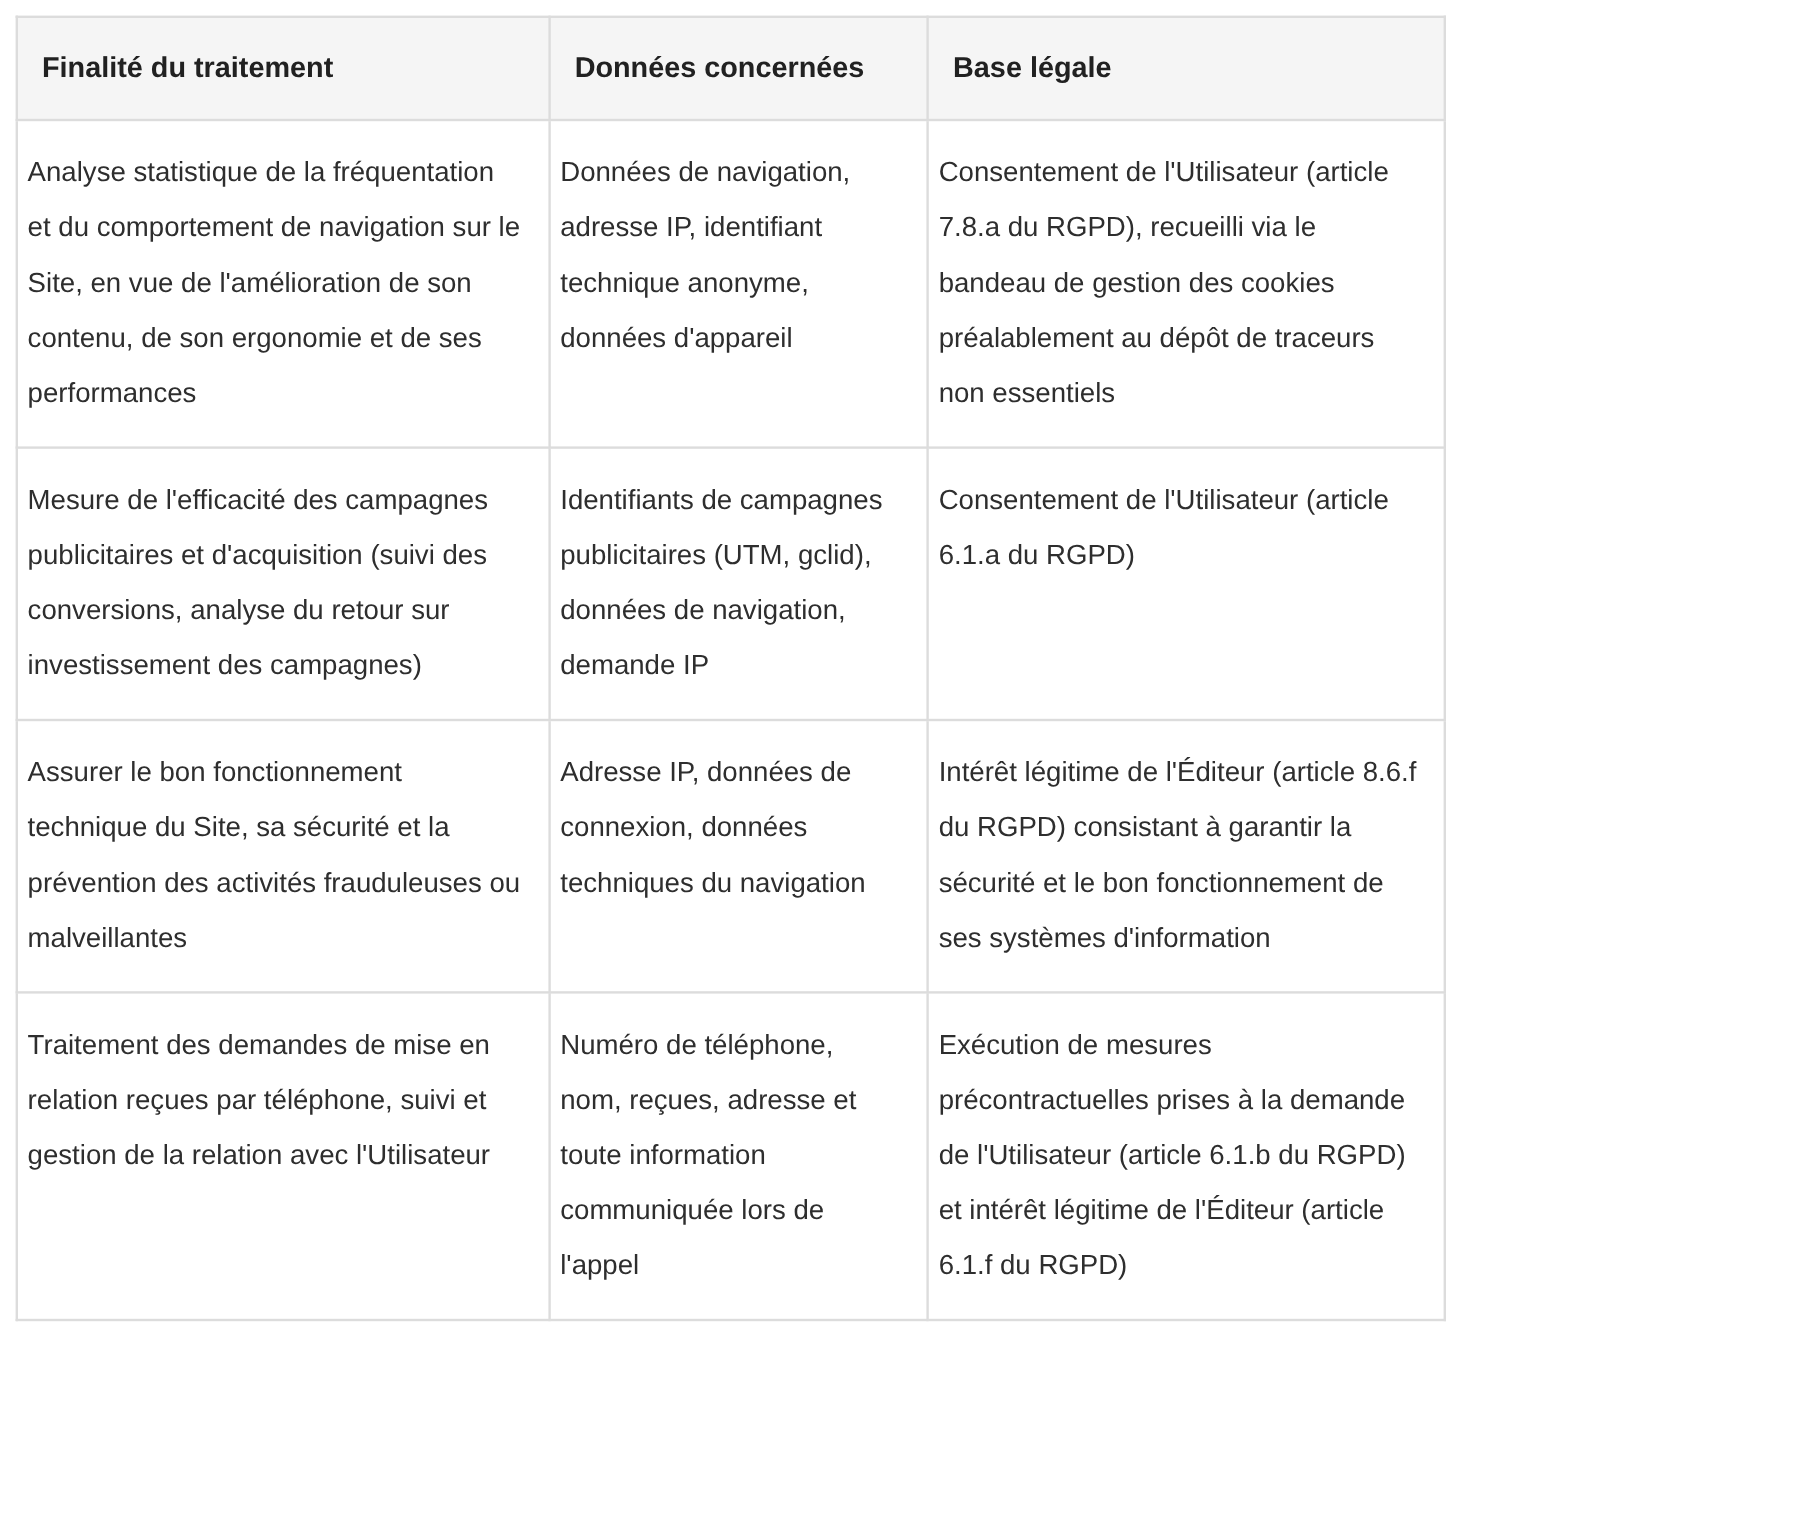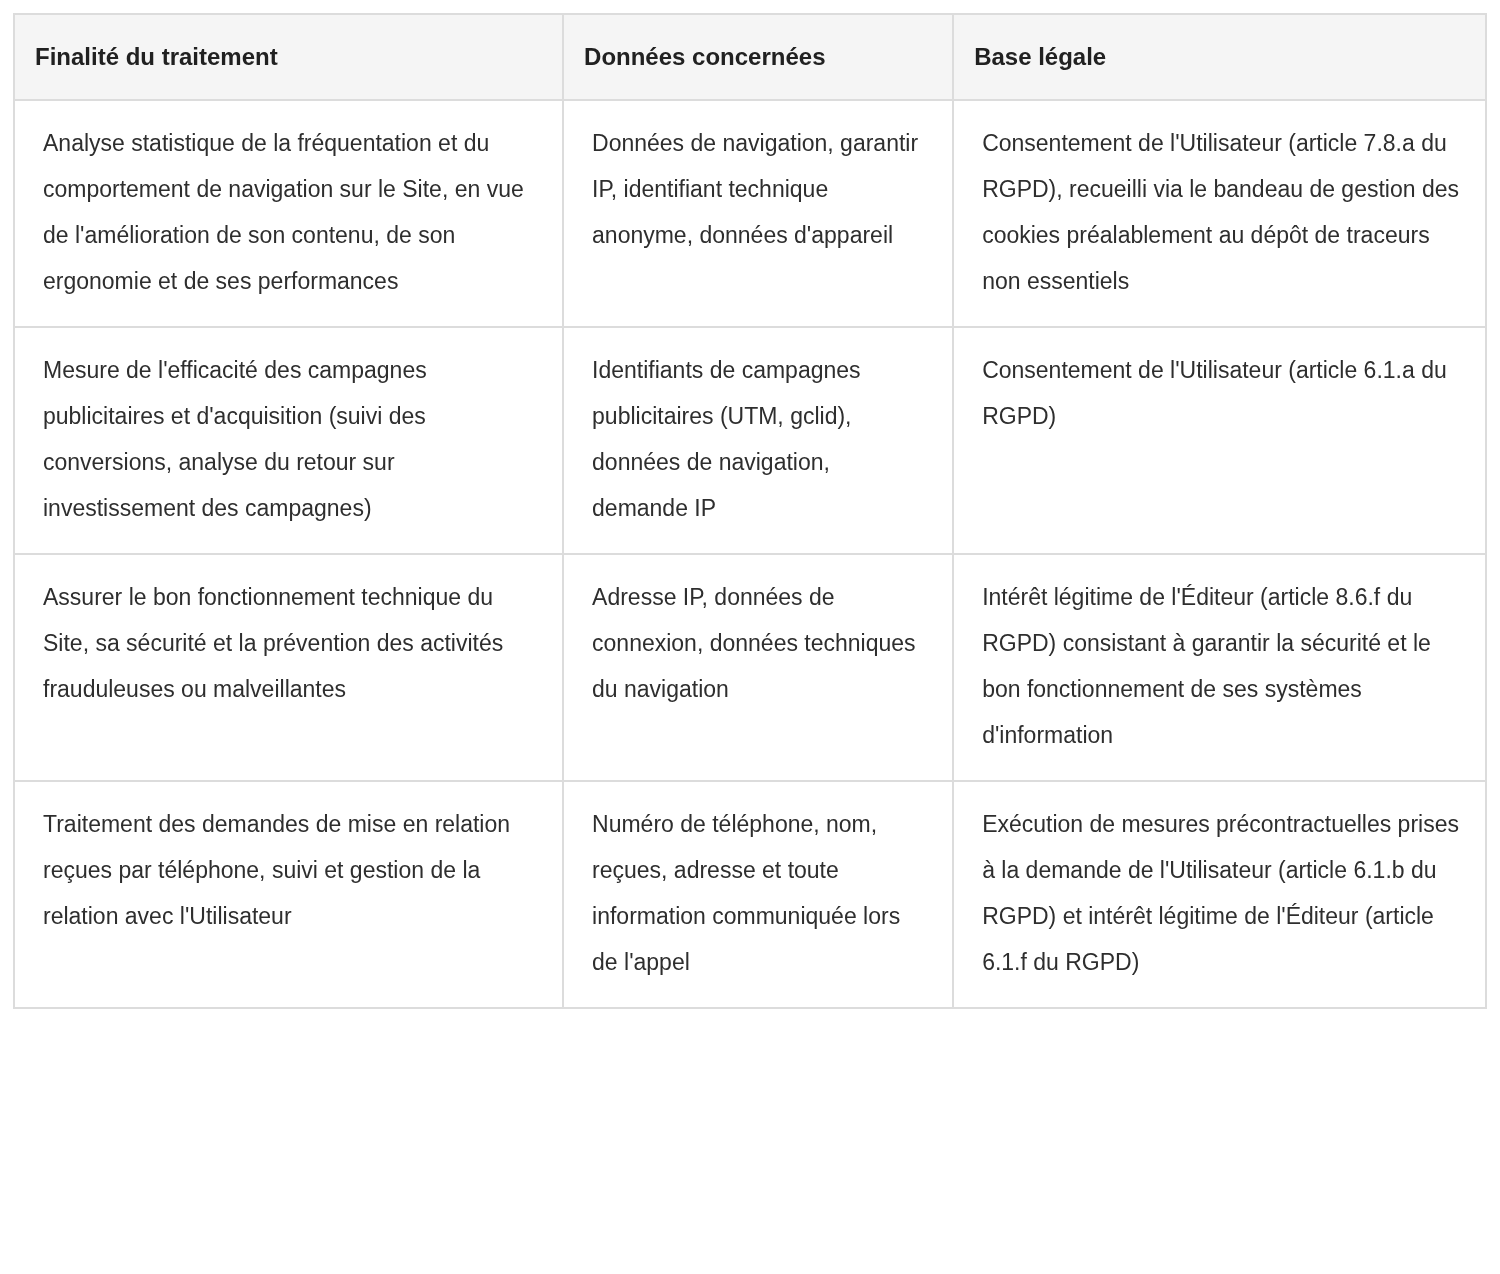--- a/index.html
+++ b/index.html
@@ -12,21 +12,21 @@
   }
   * { box-sizing: border-box; margin: 0; padding: 0; }
   html, body {
     width: 1500px;
     height: 1274px;
     background: var(--page-bg);
     font-family: "Liberation Sans", "DejaVu Sans", sans-serif;
     overflow: hidden;
   }
   table.rgpd-table {
-    width: 1474px;
+    width: 1192px;
     margin: 13px;
     border-collapse: collapse;
     table-layout: fixed;
     background: var(--cell-bg);
   }
   table.rgpd-table col.c1 { width: 37.3%; }
   table.rgpd-table col.c2 { width: 26.5%; }
   table.rgpd-table col.c3 { width: 36.2%; }
   table.rgpd-table th,
   table.rgpd-table td {
@@ -42,21 +42,21 @@
     line-height: 1.25;
     padding: 27px 20px;
     vertical-align: middle;
   }
   table.rgpd-table td {
     background: var(--cell-bg);
     color: var(--text);
     font-size: 23px;
     font-weight: normal;
     line-height: 46px;
-    padding: 19px 22px 22px 28px;
+    padding: 19px 22px 22px 8px;
   }
 </style>
 </head>
 <body>
 
 <table class="rgpd-table">
   <colgroup>
     <col class="c1">
     <col class="c2">
     <col class="c3">
@@ -64,21 +64,21 @@
   <thead>
     <tr>
       <th>Finalité du traitement</th>
       <th>Données concernées</th>
       <th>Base légale</th>
     </tr>
   </thead>
   <tbody>
     <tr>
       <td>Analyse statistique de la fréquentation et du comportement de navigation sur le Site, en vue de l'amélioration de son contenu, de son ergonomie et de ses performances</td>
-      <td>Données de navigation, garantir IP, identifiant technique anonyme, données d'appareil</td>
+      <td>Données de navigation, adresse IP, identifiant technique anonyme, données d'appareil</td>
       <td>Consentement de l'Utilisateur (article 7.8.a du RGPD), recueilli via le bandeau de gestion des cookies préalablement au dépôt de traceurs non essentiels</td>
     </tr>
     <tr>
       <td>Mesure de l'efficacité des campagnes publicitaires et d'acquisition (suivi des conversions, analyse du retour sur investissement des campagnes)</td>
       <td>Identifiants de campagnes publicitaires (UTM, gclid), données de navigation, demande IP</td>
       <td>Consentement de l'Utilisateur (article 6.1.a du RGPD)</td>
     </tr>
     <tr>
       <td>Assurer le bon fonctionnement technique du Site, sa sécurité et la prévention des activités frauduleuses ou malveillantes</td>
       <td>Adresse IP, données de connexion, données techniques du navigation</td>

